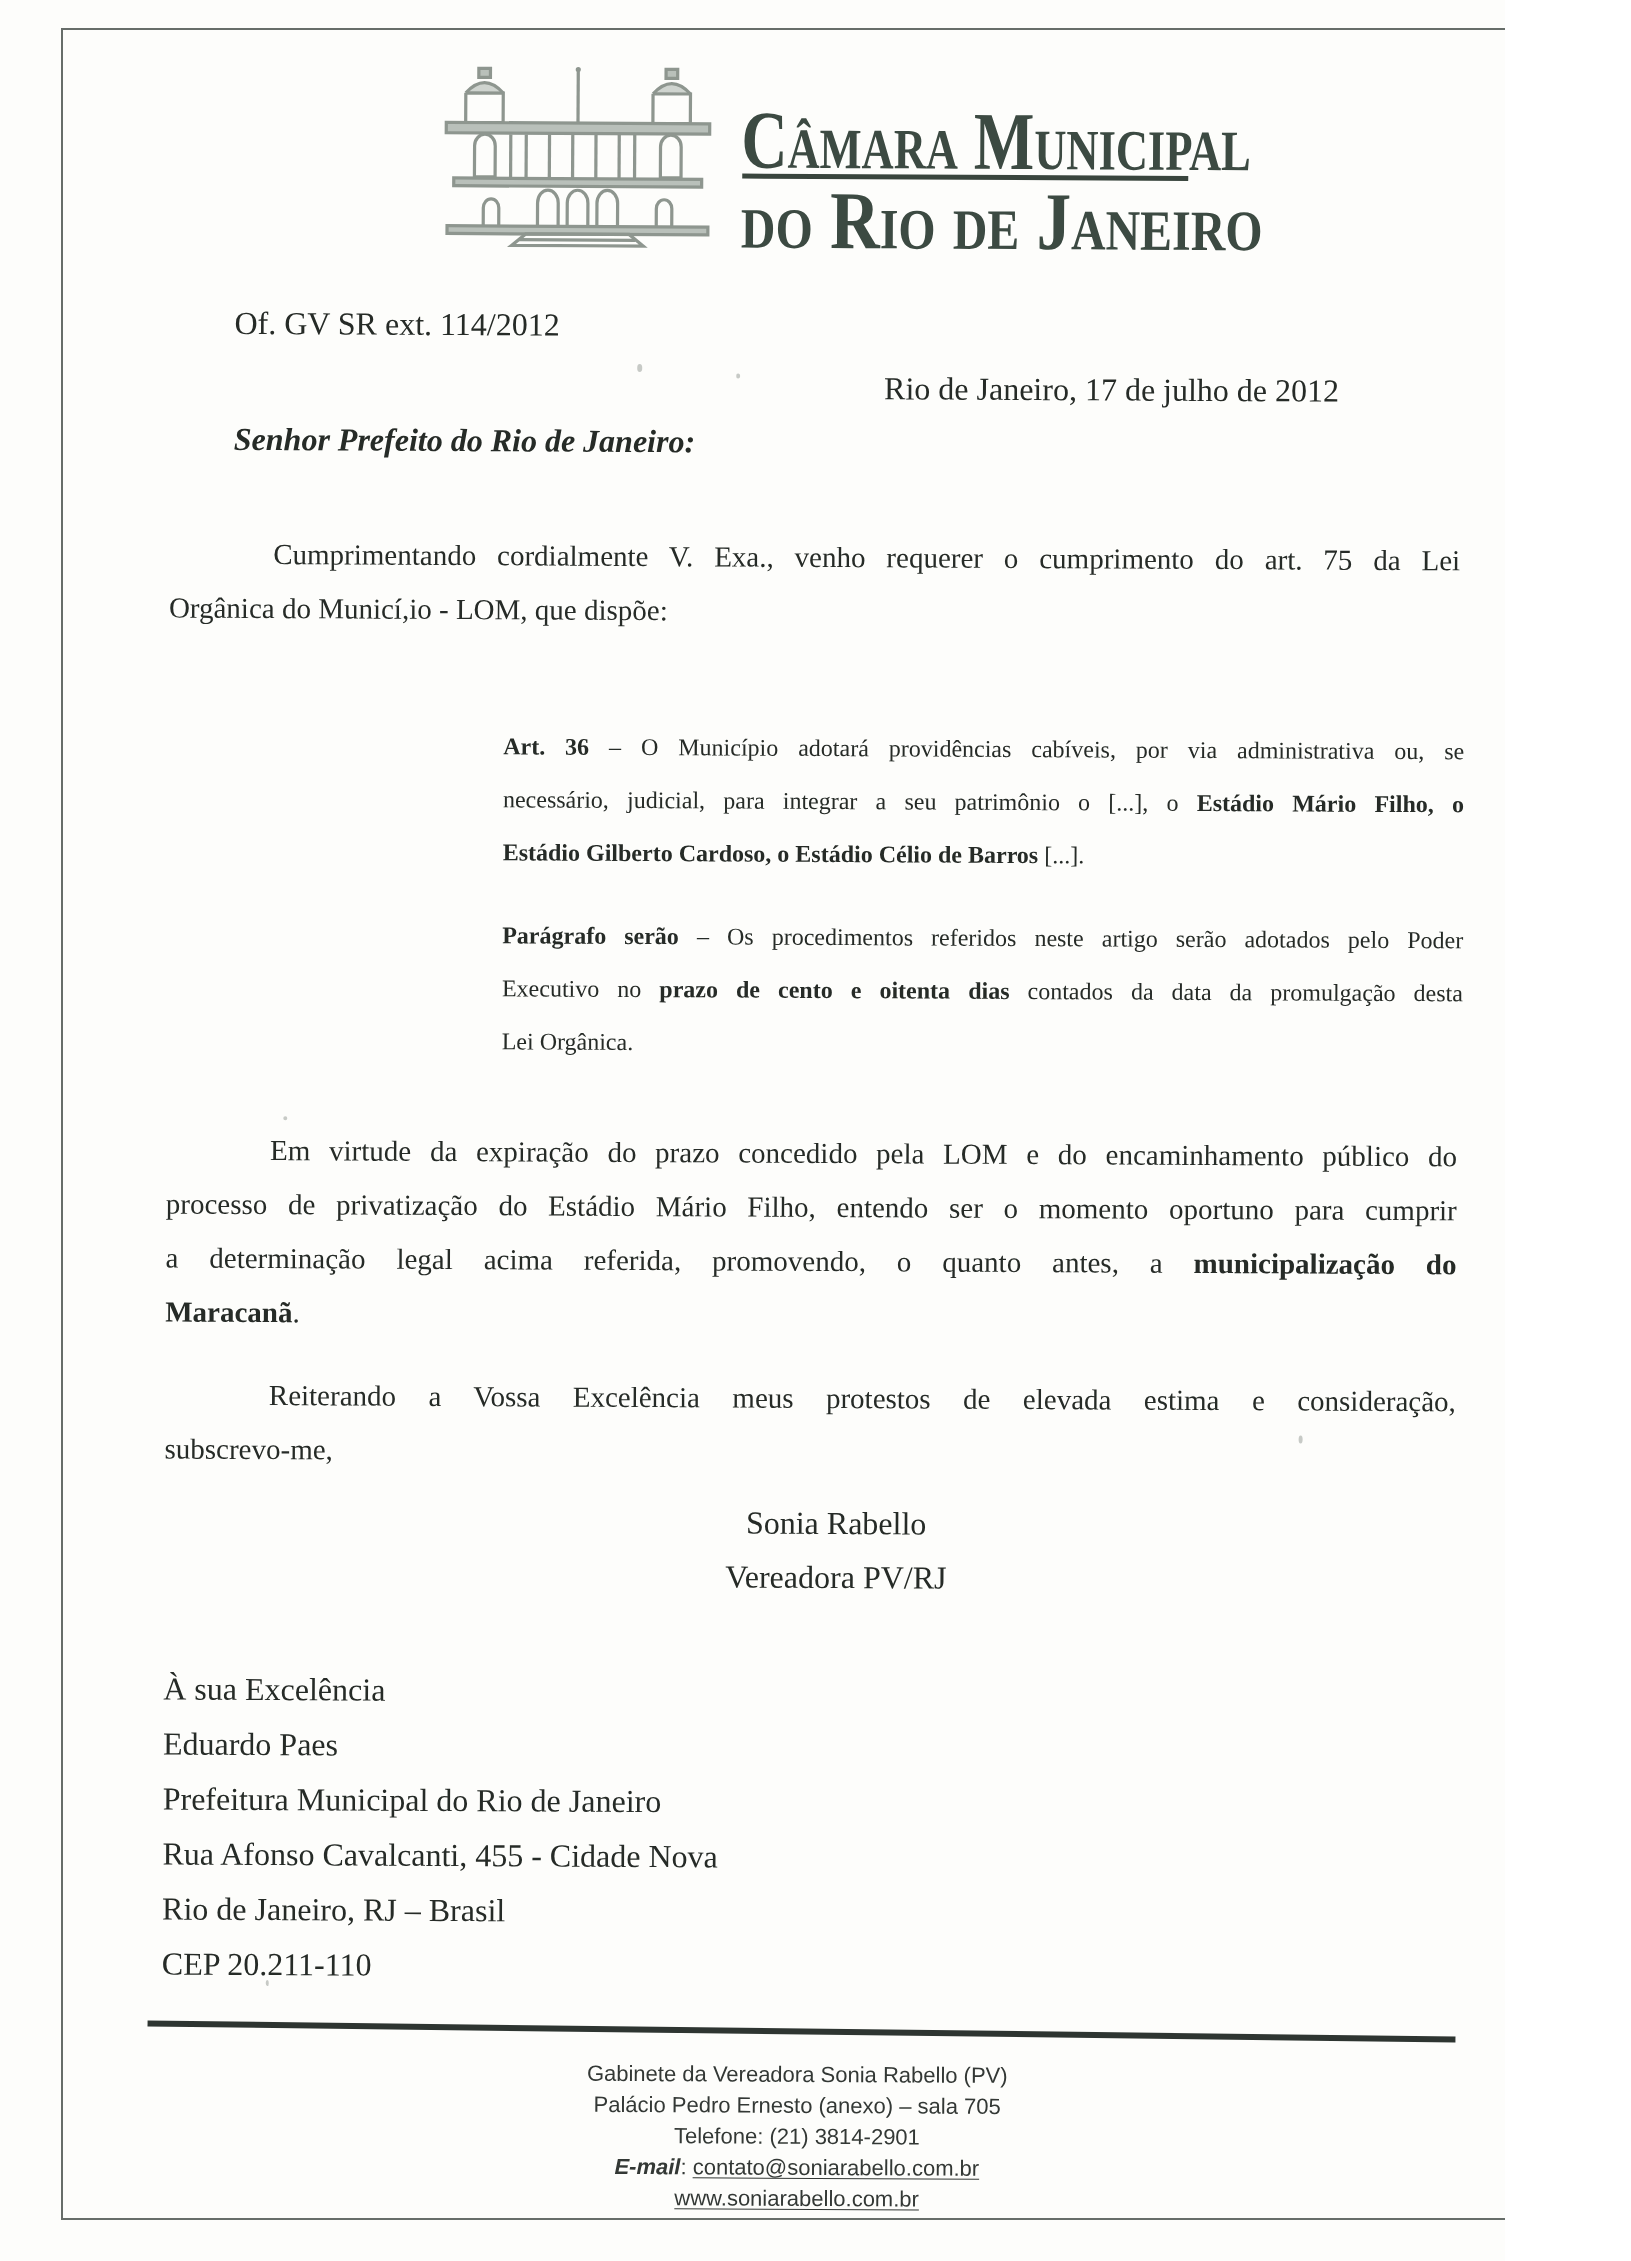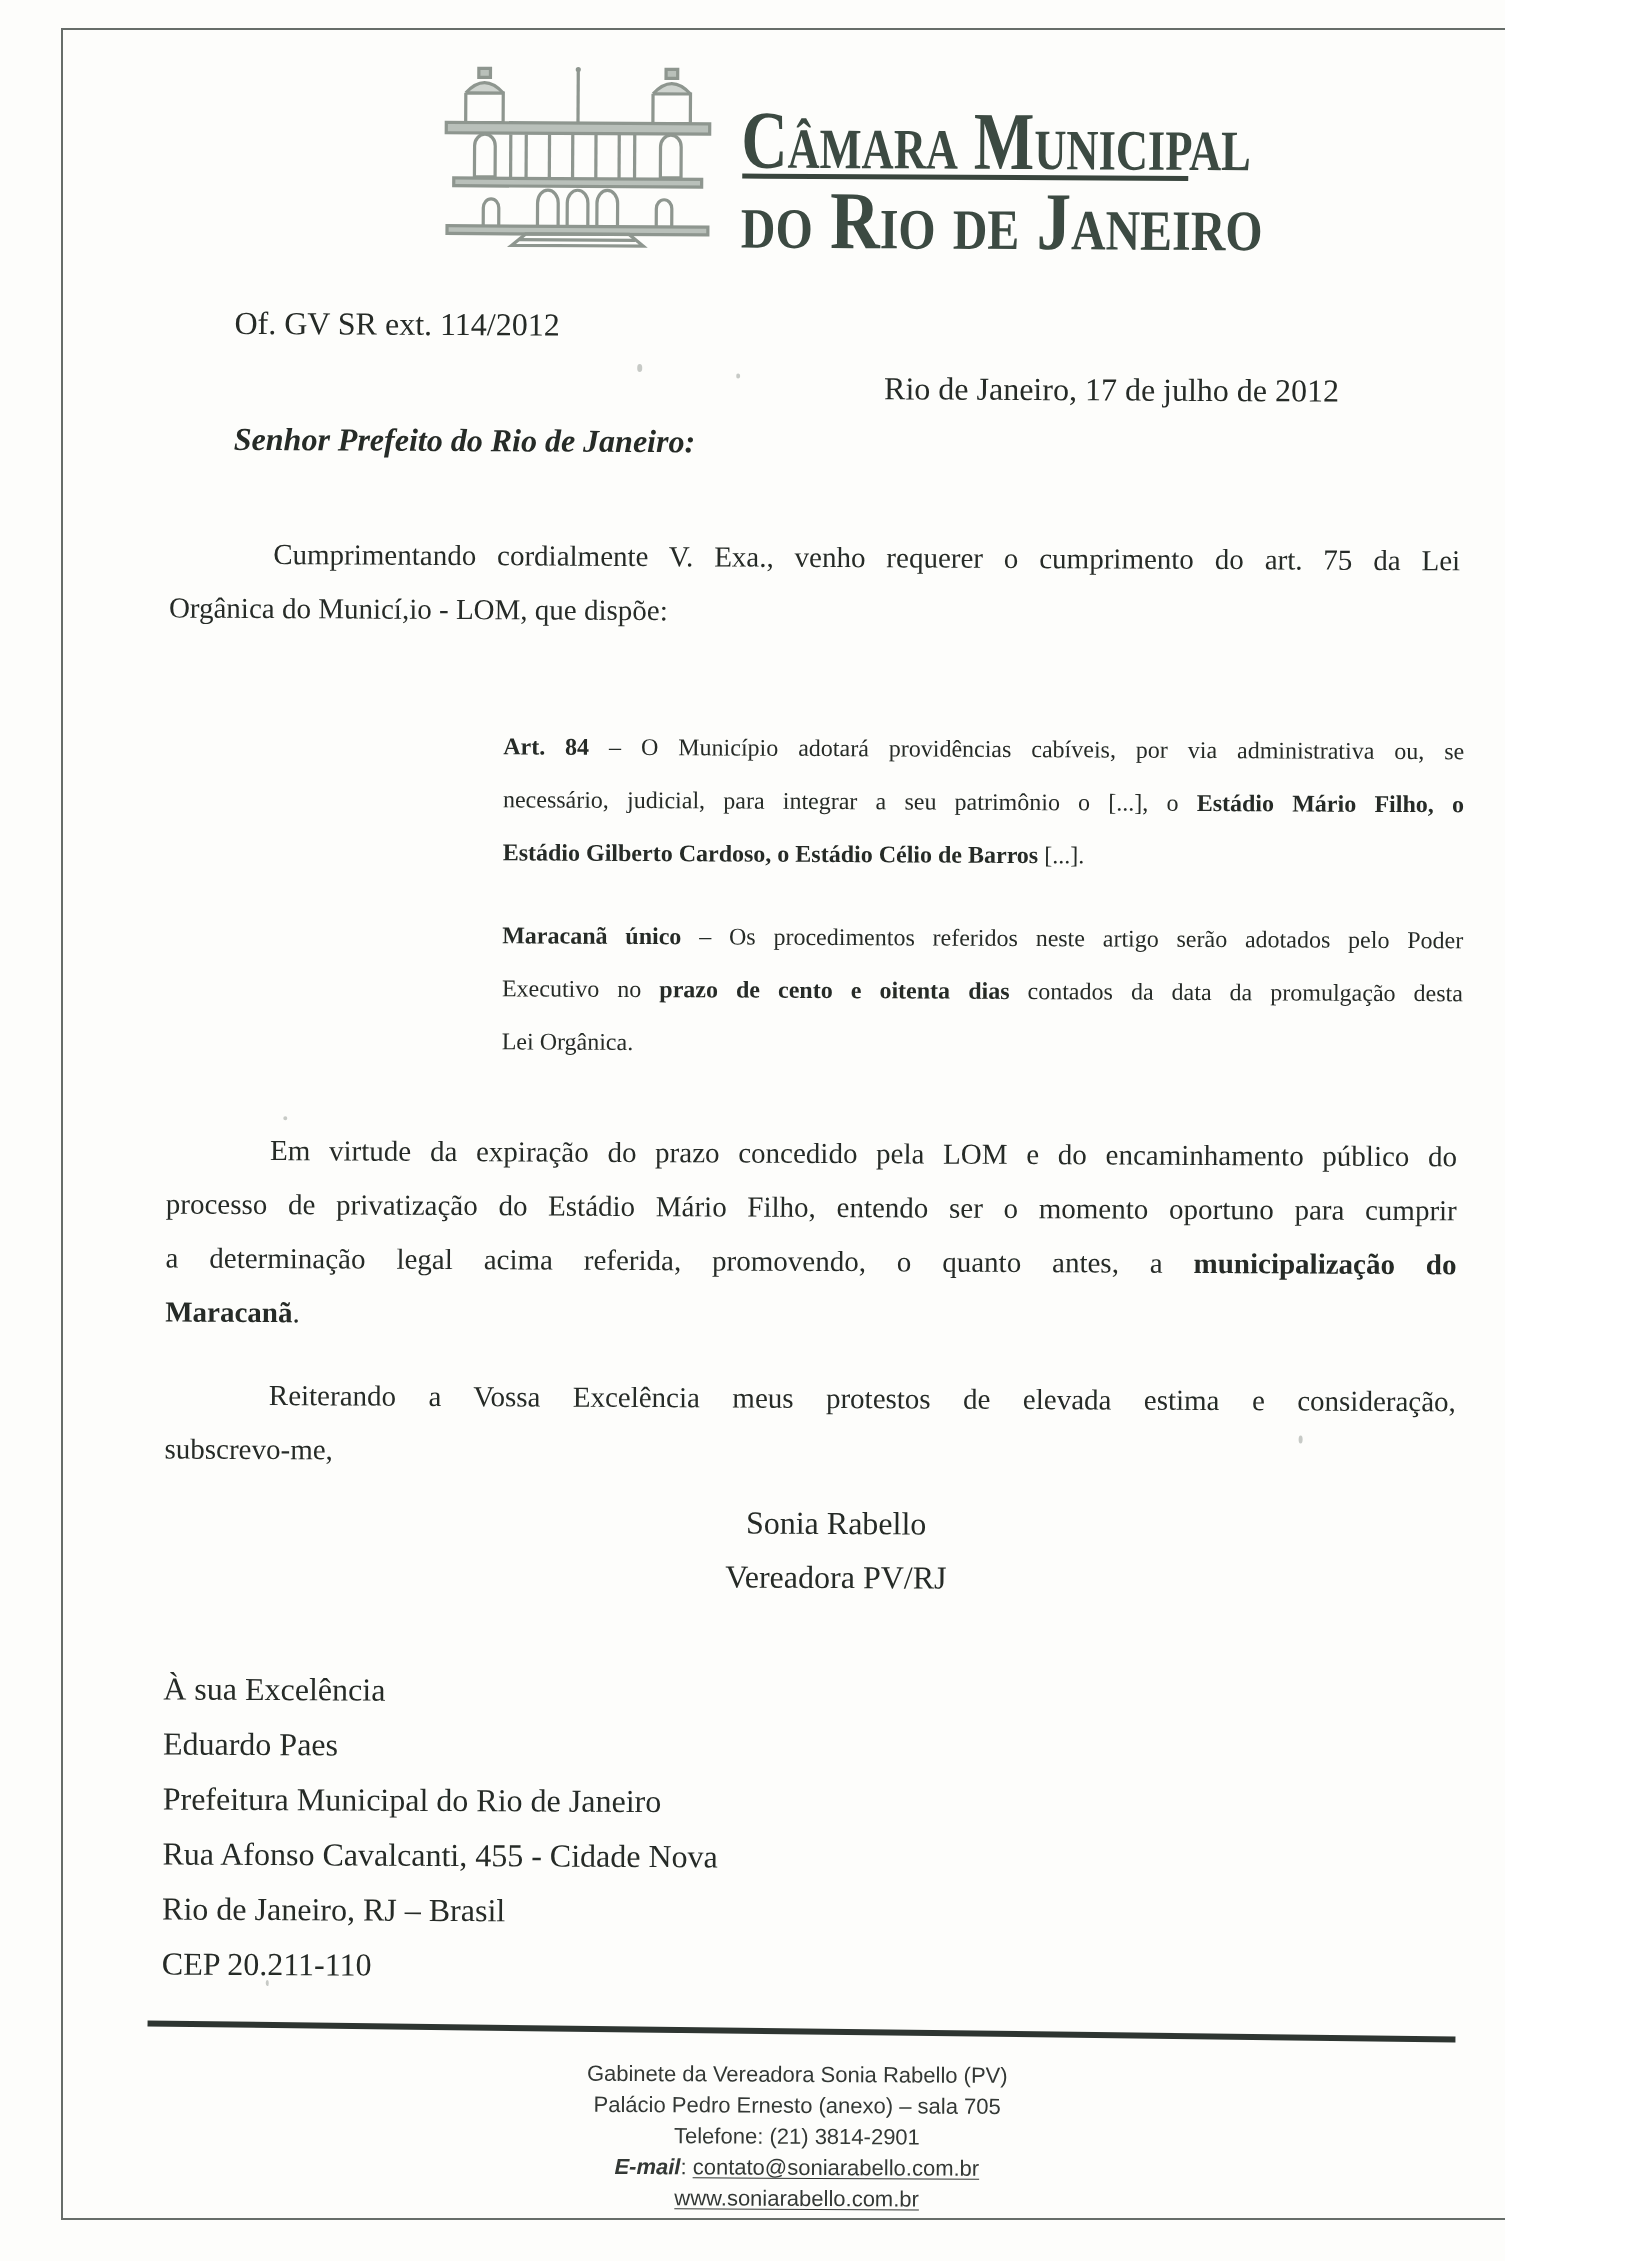--- a/index.html
+++ b/index.html
@@ -102,26 +102,26 @@
     <div class="abs ref">Of. GV SR ext. 114/2012</div>
     <div class="abs date">Rio de Janeiro, 17 de julho de 2012</div>
     <div class="abs salut">Senhor Prefeito do Rio de Janeiro:</div>
 
     <div class="abs para p1">
         <div class="tl" style="padding-left: 104px;">Cumprimentando cordialmente V. Exa., venho requerer o cumprimento do art. 75 da Lei</div>
         <div class="tl tl-last">Orgânica do Municí,io - LOM, que dispõe:</div>
       </div>
 
     <div class="abs quote q1">
-        <div class="tl"><strong>Art. 84</strong> – O Município adotará providências cabíveis, por via administrativa ou, se</div>
+        <div class="tl"><strong>Art. 36</strong> – O Município adotará providências cabíveis, por via administrativa ou, se</div>
         <div class="tl">necessário, judicial, para integrar a seu patrimônio o [...], o <strong>Estádio Mário Filho, o</strong></div>
         <div class="tl tl-last"><strong>Estádio Gilberto Cardoso, o Estádio Célio de Barros</strong> [...].</div>
       </div>
     <div class="abs quote q2">
-        <div class="tl"><strong>Maracanã único</strong> – Os procedimentos referidos neste artigo serão adotados pelo Poder</div>
+        <div class="tl"><strong>Parágrafo serão</strong> – Os procedimentos referidos neste artigo serão adotados pelo Poder</div>
         <div class="tl">Executivo no <strong>prazo de cento e oitenta dias</strong> contados da data da promulgação desta</div>
         <div class="tl tl-last">Lei Orgânica.</div>
       </div>
 
     <div class="abs para p2">
         <div class="tl" style="padding-left: 104px;">Em virtude da expiração do prazo concedido pela LOM e do encaminhamento público do</div>
         <div class="tl">processo de privatização do Estádio Mário Filho, entendo ser o momento oportuno para cumprir</div>
         <div class="tl">a determinação legal acima referida, promovendo, o quanto antes, a <strong>municipalização do</strong></div>
         <div class="tl tl-last"><strong>Maracanã</strong>.</div>
       </div>

